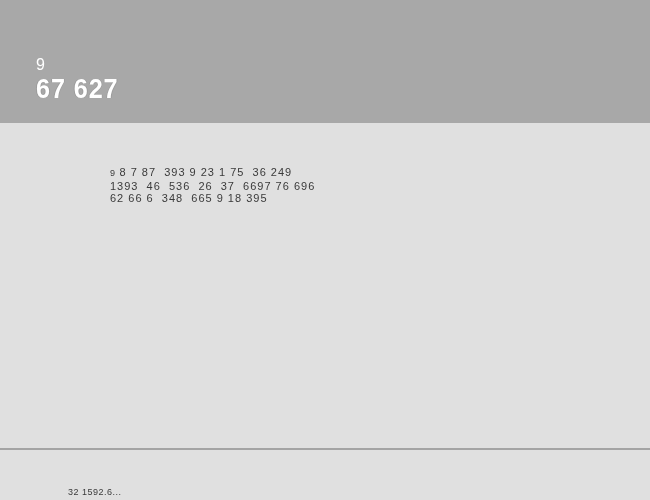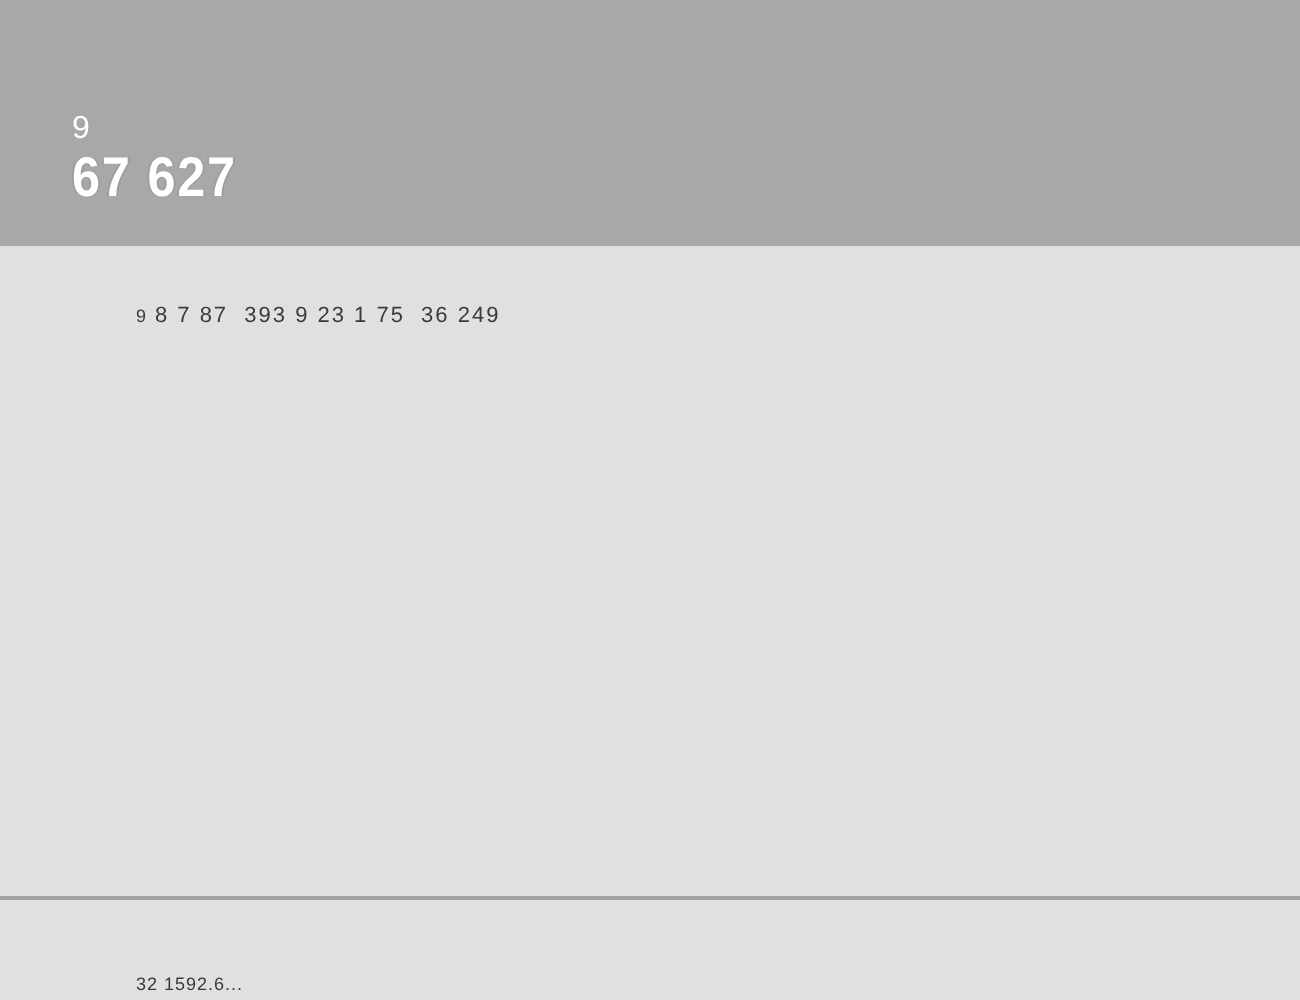--- a/index.html
+++ b/index.html
@@ -12,38 +12,40 @@
       padding: 57px 36px 0;
       color: #fff;
     }
     .header-small { font-size: 16px; line-height: 16px; letter-spacing: -.5px; }
     .header-large {
       font-size: 28px; font-weight: 600; letter-spacing: 1px;
       transform: scaleX(.9); transform-origin: left center;
       text-shadow: 1px 0 0 #9c9c9c, -1px 0 0 #9c9c9c;
     }
 
-    .content { padding: 25px 68px; height: 325px; }
+    .content { padding: 39px 68px; height: 325px; margin-left: 42px; }
     .content-small { font-size: 9px; color: #3a3a3a; }
     .content-line, .content-inline { font-size: 11px; letter-spacing: 1px; color: #3a3a3a; }
 
     .footer {
       position: absolute; top: 448px; left: 0; right: 0; height: 68px;
       border-top: 2px solid #A4A4A4; padding: 37px 68px 0;
     }
     .footer-text { font-size: 9px; color: #3a3a3a; letter-spacing: .5px; }
   </style>
 </head>
 <body>
 
 <div class="header">
   <div class="header-small">9</div>
   <div class="header-large">67  627</div>
 </div>
 
 <div class="content">
   <span class="content-small">9</span>
   <span class="content-inline">8&nbsp;7&nbsp;87&nbsp;&nbsp;393&nbsp;9&nbsp;23&nbsp;1&nbsp;75&nbsp;&nbsp;36&nbsp;249</span>
+  <div class="content-line">1393&nbsp;&nbsp;46&nbsp;&nbsp;536&nbsp;&nbsp;26&nbsp;&nbsp;37&nbsp;&nbsp;6697&nbsp;76&nbsp;696</div>
+  <div class="content-line">62&nbsp;66&nbsp;6&nbsp;&nbsp;348&nbsp;&nbsp;665&nbsp;9&nbsp;18&nbsp;395</div>
 </div>
 
 <div class="footer">
   <div class="footer-text">32 1592.6...</div>
 </div>
 
 </body></html>

